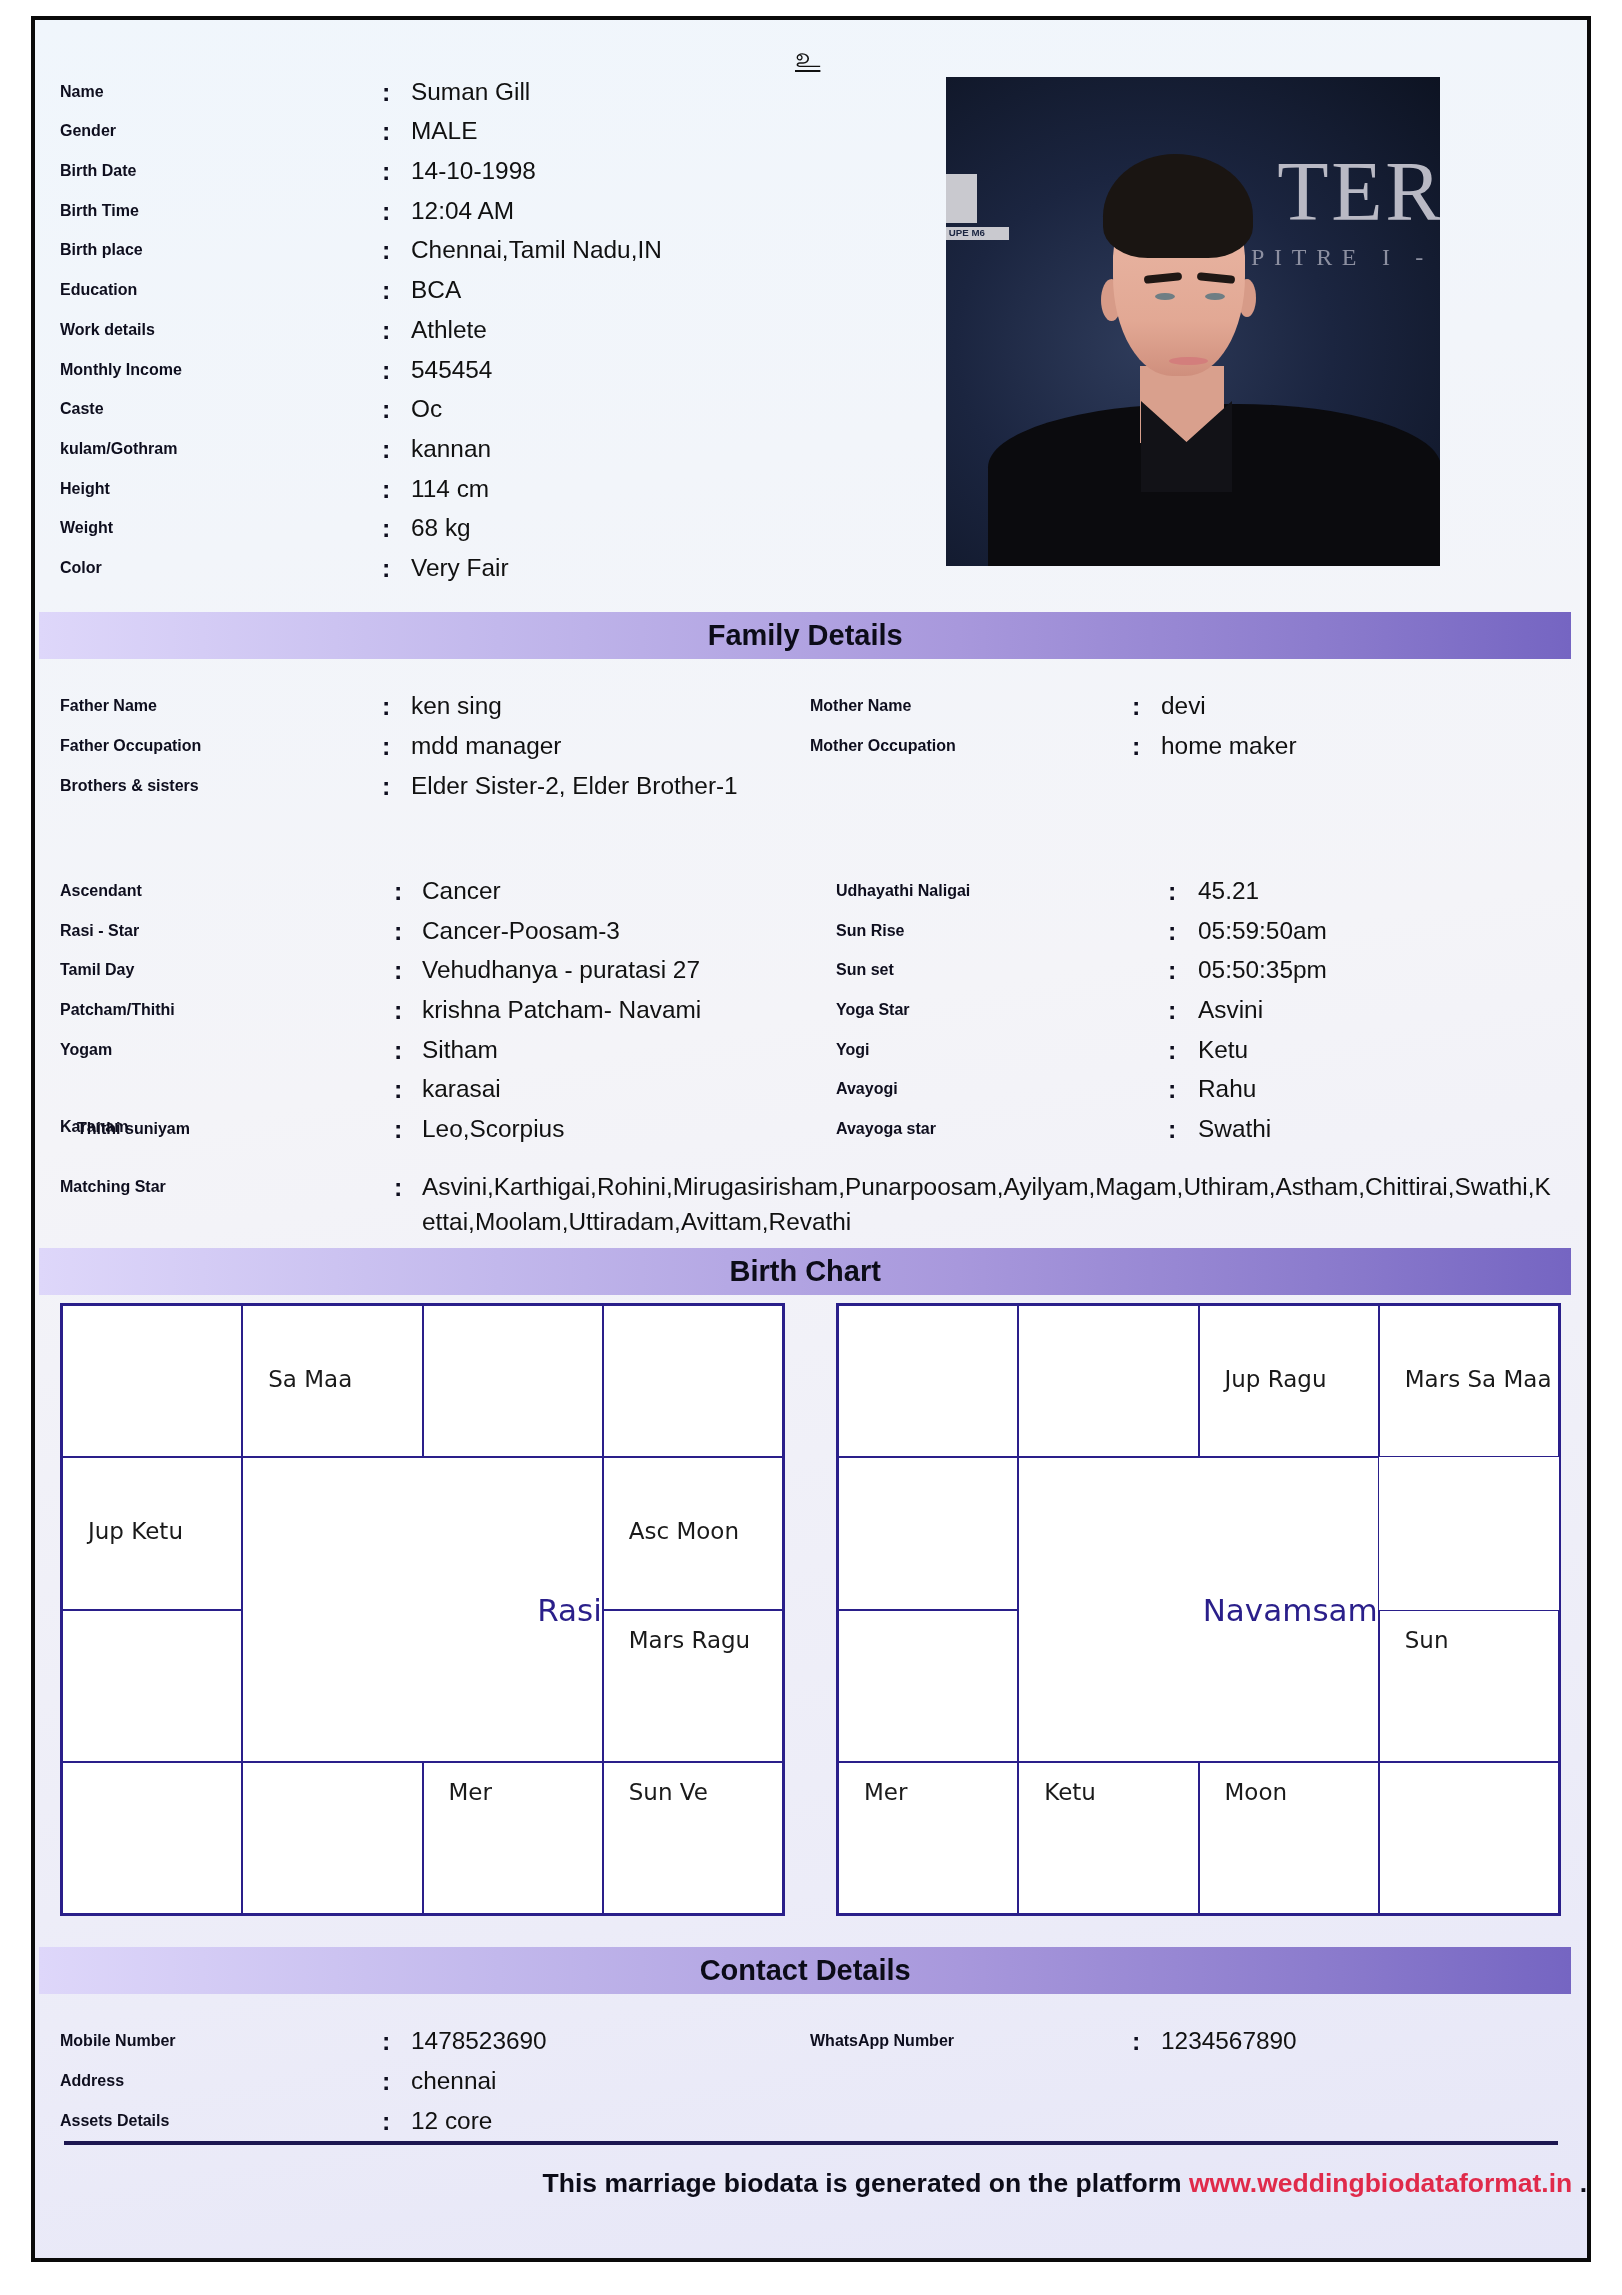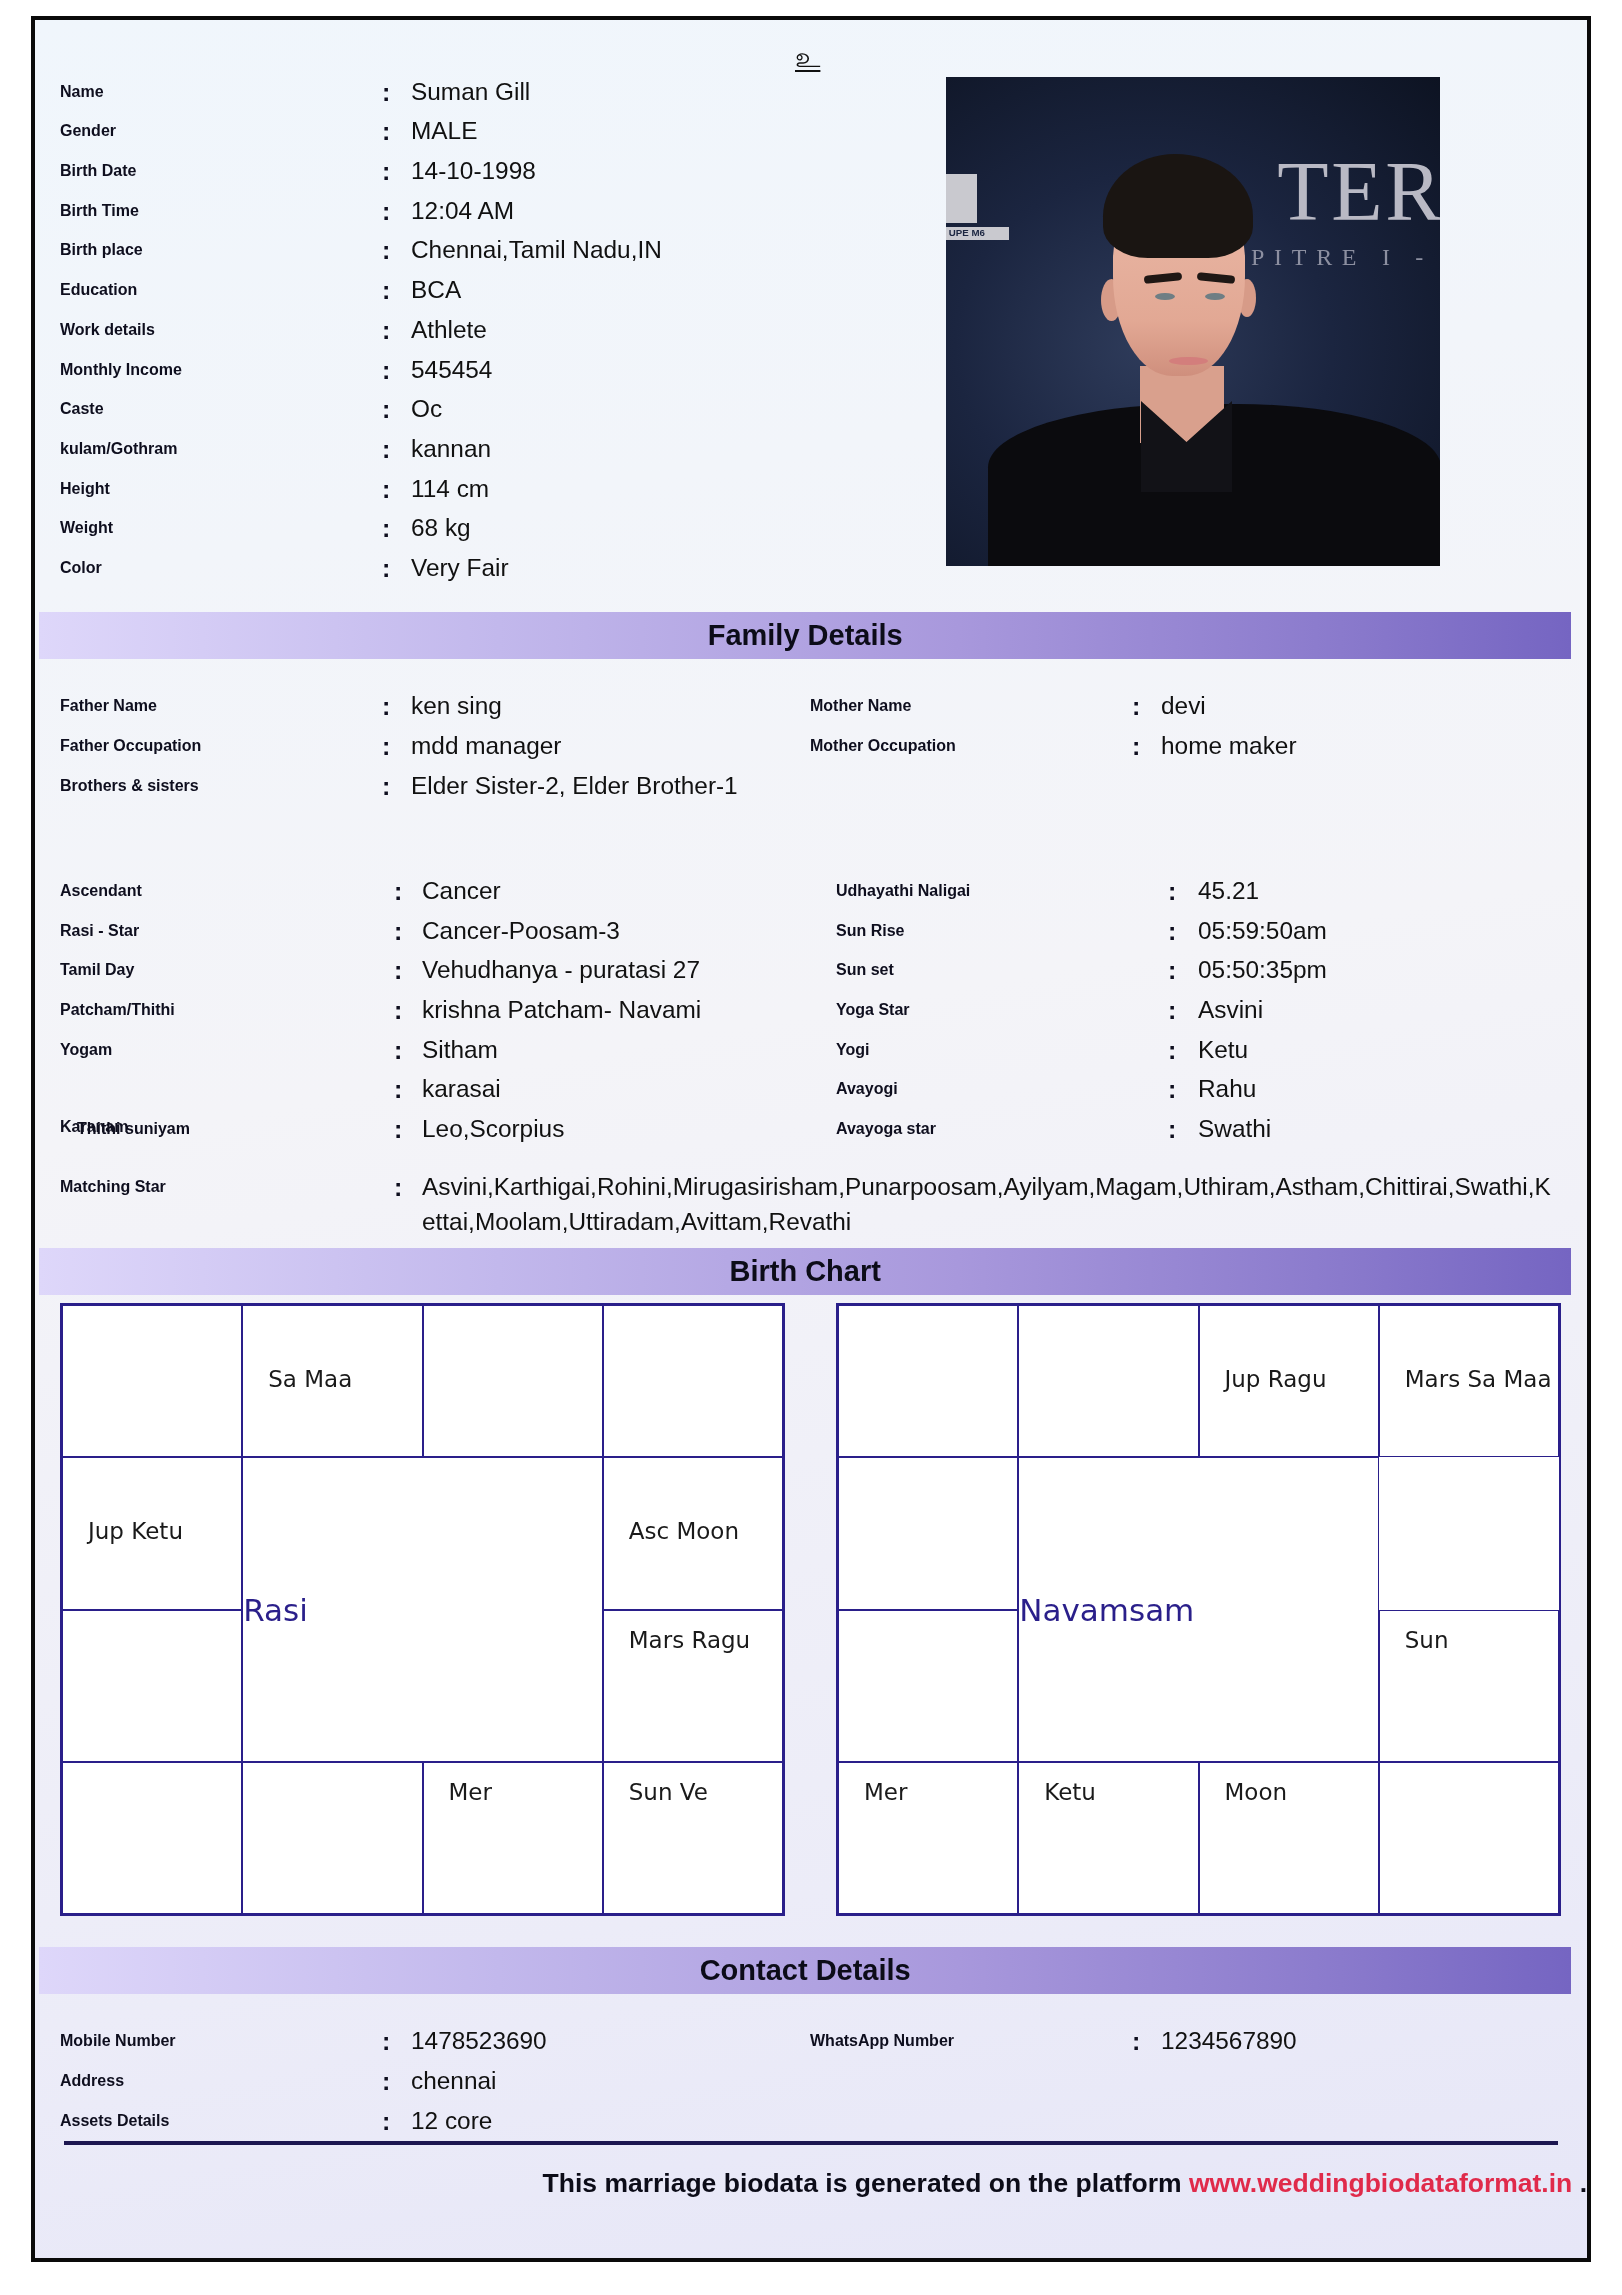--- a/index.html
+++ b/index.html
@@ -40,21 +40,21 @@
     display: flex; align-items: center; justify-content: center;
     font-weight: 700; font-size: 29px; color: #0c0c18;
   }
   .chart {
     position: absolute; width: 725px; height: 613px;
     display: grid; grid-template-columns: repeat(4, 1fr); grid-template-rows: repeat(4, 1fr);
     border: 2.8px solid #2a1f8a; box-sizing: border-box; background: #ffffff;
   }
   .cell { border: 1.4px solid #2a1f8a; box-sizing: border-box; position: relative; background: #ffffff; }
   .cell span { position: absolute; left: 25px; top: 60px; font-size: 23px; font-family: "DejaVu Sans", sans-serif; color: #1a1a1a; white-space: nowrap; }
-  .center { grid-column: 2 / span 2; grid-row: 2 / span 2; display: flex; align-items: center; justify-content: flex-start; border: 1.4px solid #2a1f8a; box-sizing: border-box; background:#fff; }
+  .center { grid-column: 2 / span 2; grid-row: 2 / span 2; display: flex; align-items: center; justify-content: flex-end; border: 1.4px solid #2a1f8a; box-sizing: border-box; background:#fff; }
   .center span { font-size: 31px; color: #2a1f8a; font-family: "DejaVu Sans", sans-serif; }
   .divider { position: absolute; left: 29px; top: 2121px; width: 1494px; height: 4.2px; background: #1c1650; }
   .footer { position: absolute; left: 0; width: 1552px; top: 2148px; text-align: right; font-weight: 700; font-size: 26.5px; color: #0c0c18; }
   .footer .url { color: #e02a4a; }
 </style>
 </head>
 <body>
 
 <div class="page">
 

